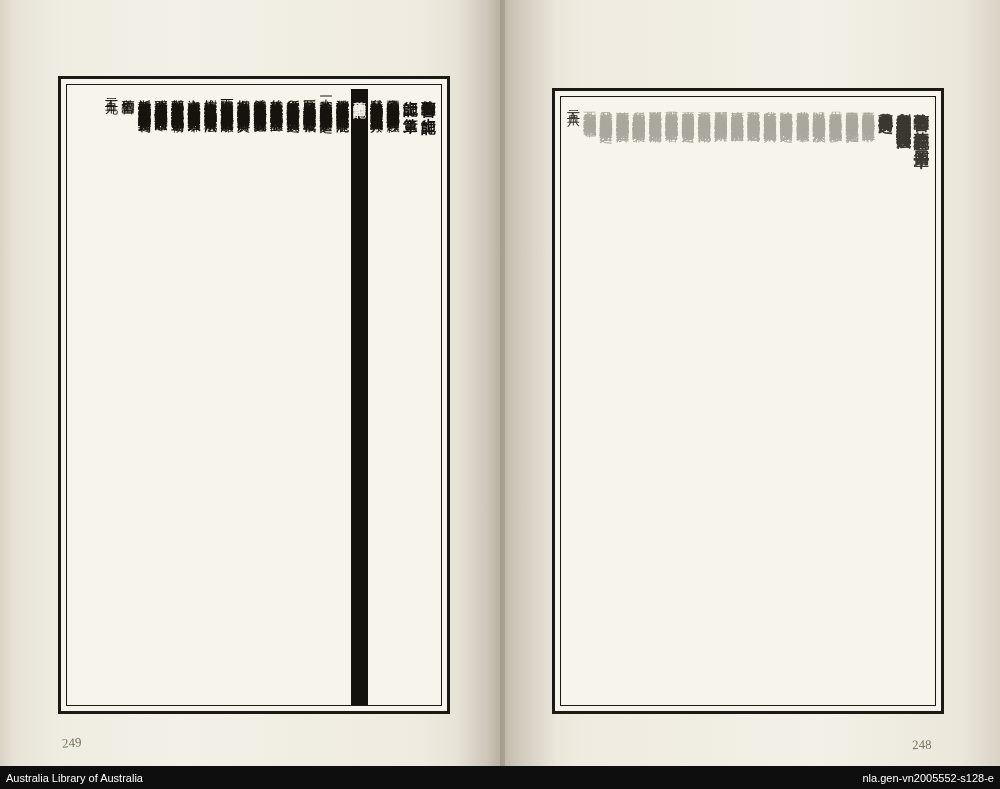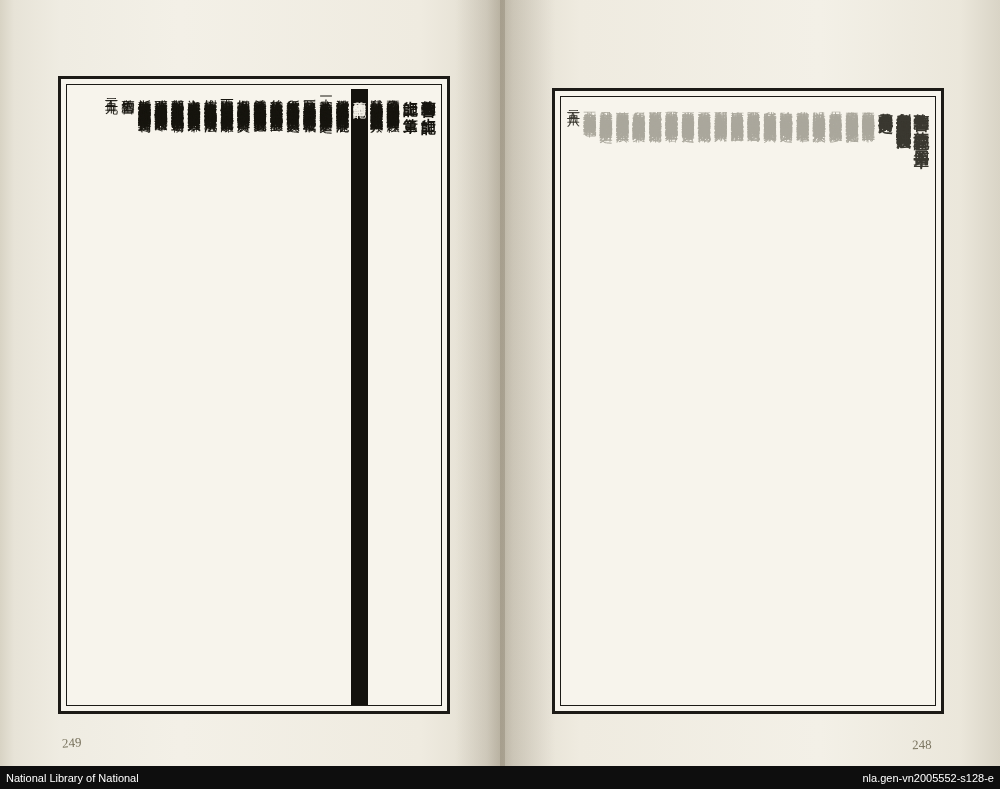--- a/index.html
+++ b/index.html
@@ -238,17 +238,17 @@
       <div class="col ghost" style="height:100%;">亞摩利人於我前故我亦必事耶和華以其爲我上帝也</div>
 
       <div class="col pagenum" style="height:100%; display:flex; align-items:flex-end; justify-content:flex-start;">二百三十八</div>
     </div>
   </div>
 
   <div class="pencil" id="pencil-left">249</div>
   <div class="pencil" id="pencil-right">248</div>
 
   <div class="caption-bar">
-    <span>National Library of National</span>
+    <span>Australia Library of Australia</span>
     <span>nla.gen-vn2005552-s128-e</span>
   </div>
 
 </div>
 
 </body></html>

